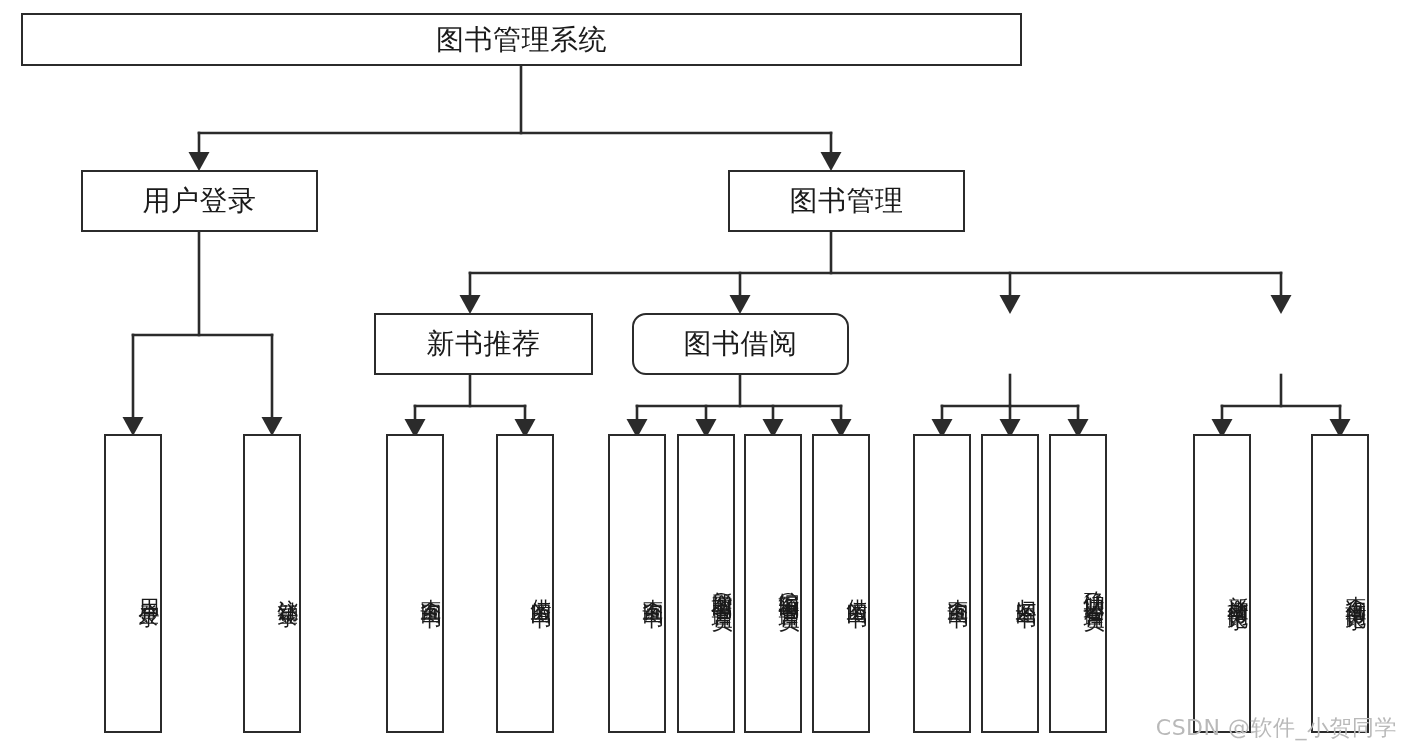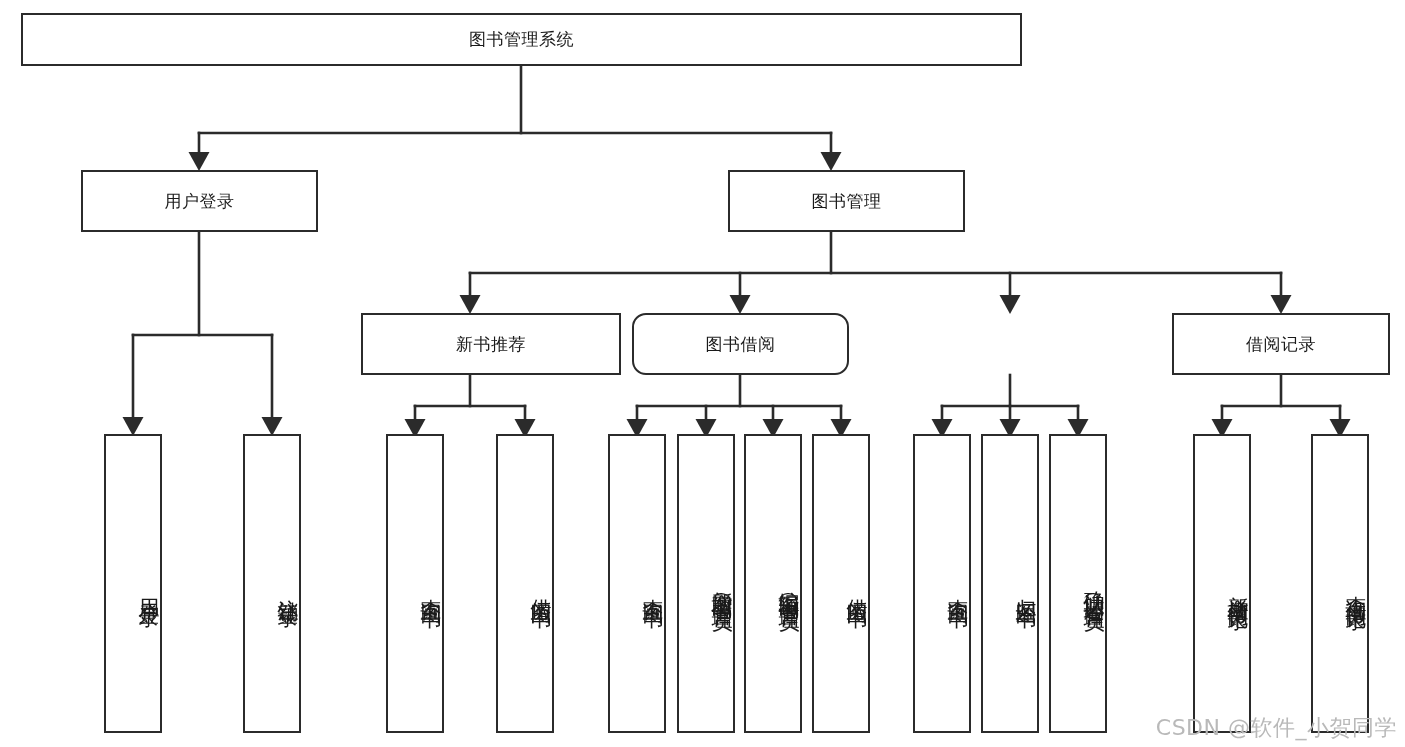--- a/index.html
+++ b/index.html
@@ -30,21 +30,21 @@
     position: absolute;
     box-sizing: border-box;
     background: #ffffff;
     border: 2px solid #2b2b2b;
     display: flex;
     align-items: center;
     justify-content: center;
     color: #1a1a1a;
   }
   .node.horiz {
-    font-size: 17px;
+    font-size: 28px;
     letter-spacing: 0.5px;
   }
   .node.vert {
     writing-mode: vertical-rl;
     text-orientation: upright;
     font-size: 21px;
     letter-spacing: 3px;
     align-items: flex-start;
     justify-content: center;
     padding-top: 8px;
@@ -128,28 +128,25 @@
     <span class="node-label">图书管理系统</span>
   </div>
 
   <div class="node horiz" style="left:81px; top:170px; width:237px; height:62px;">
     <span class="node-label">用户登录</span>
   </div>
   <div class="node horiz" style="left:712px; top:170px; width:237px; height:62px;margin-left:16px;">
     <span class="node-label">图书管理</span>
   </div>
 
-  <div class="node horiz" style="left:361px; top:313px; width:260px; height:62px;">
+  <div class="node horiz" style="left:374px; top:313px; width:219px; height:62px;">
     <span class="node-label">新书推荐</span>
   </div>
   <div class="node horiz" style="left:632px; top:313px; width:217px; height:62px;border-radius:14px;">
     <span class="node-label">图书借阅</span>
-  </div>
-  <div class="node horiz" style="left:1172px; top:313px; width:218px; height:62px;">
-    <span class="node-label">借阅记录</span>
   </div>
 
   <div class="node vert" style="left:104px; top:434px; width:58px; height:299px;">
     <span class="node-label">用户登录</span>
   </div>
   <div class="node vert" style="left:243px; top:434px; width:58px; height:299px;">
     <span class="node-label">注销登录</span>
   </div>
 
   <div class="node vert" style="left:386px; top:434px; width:58px; height:299px;">

